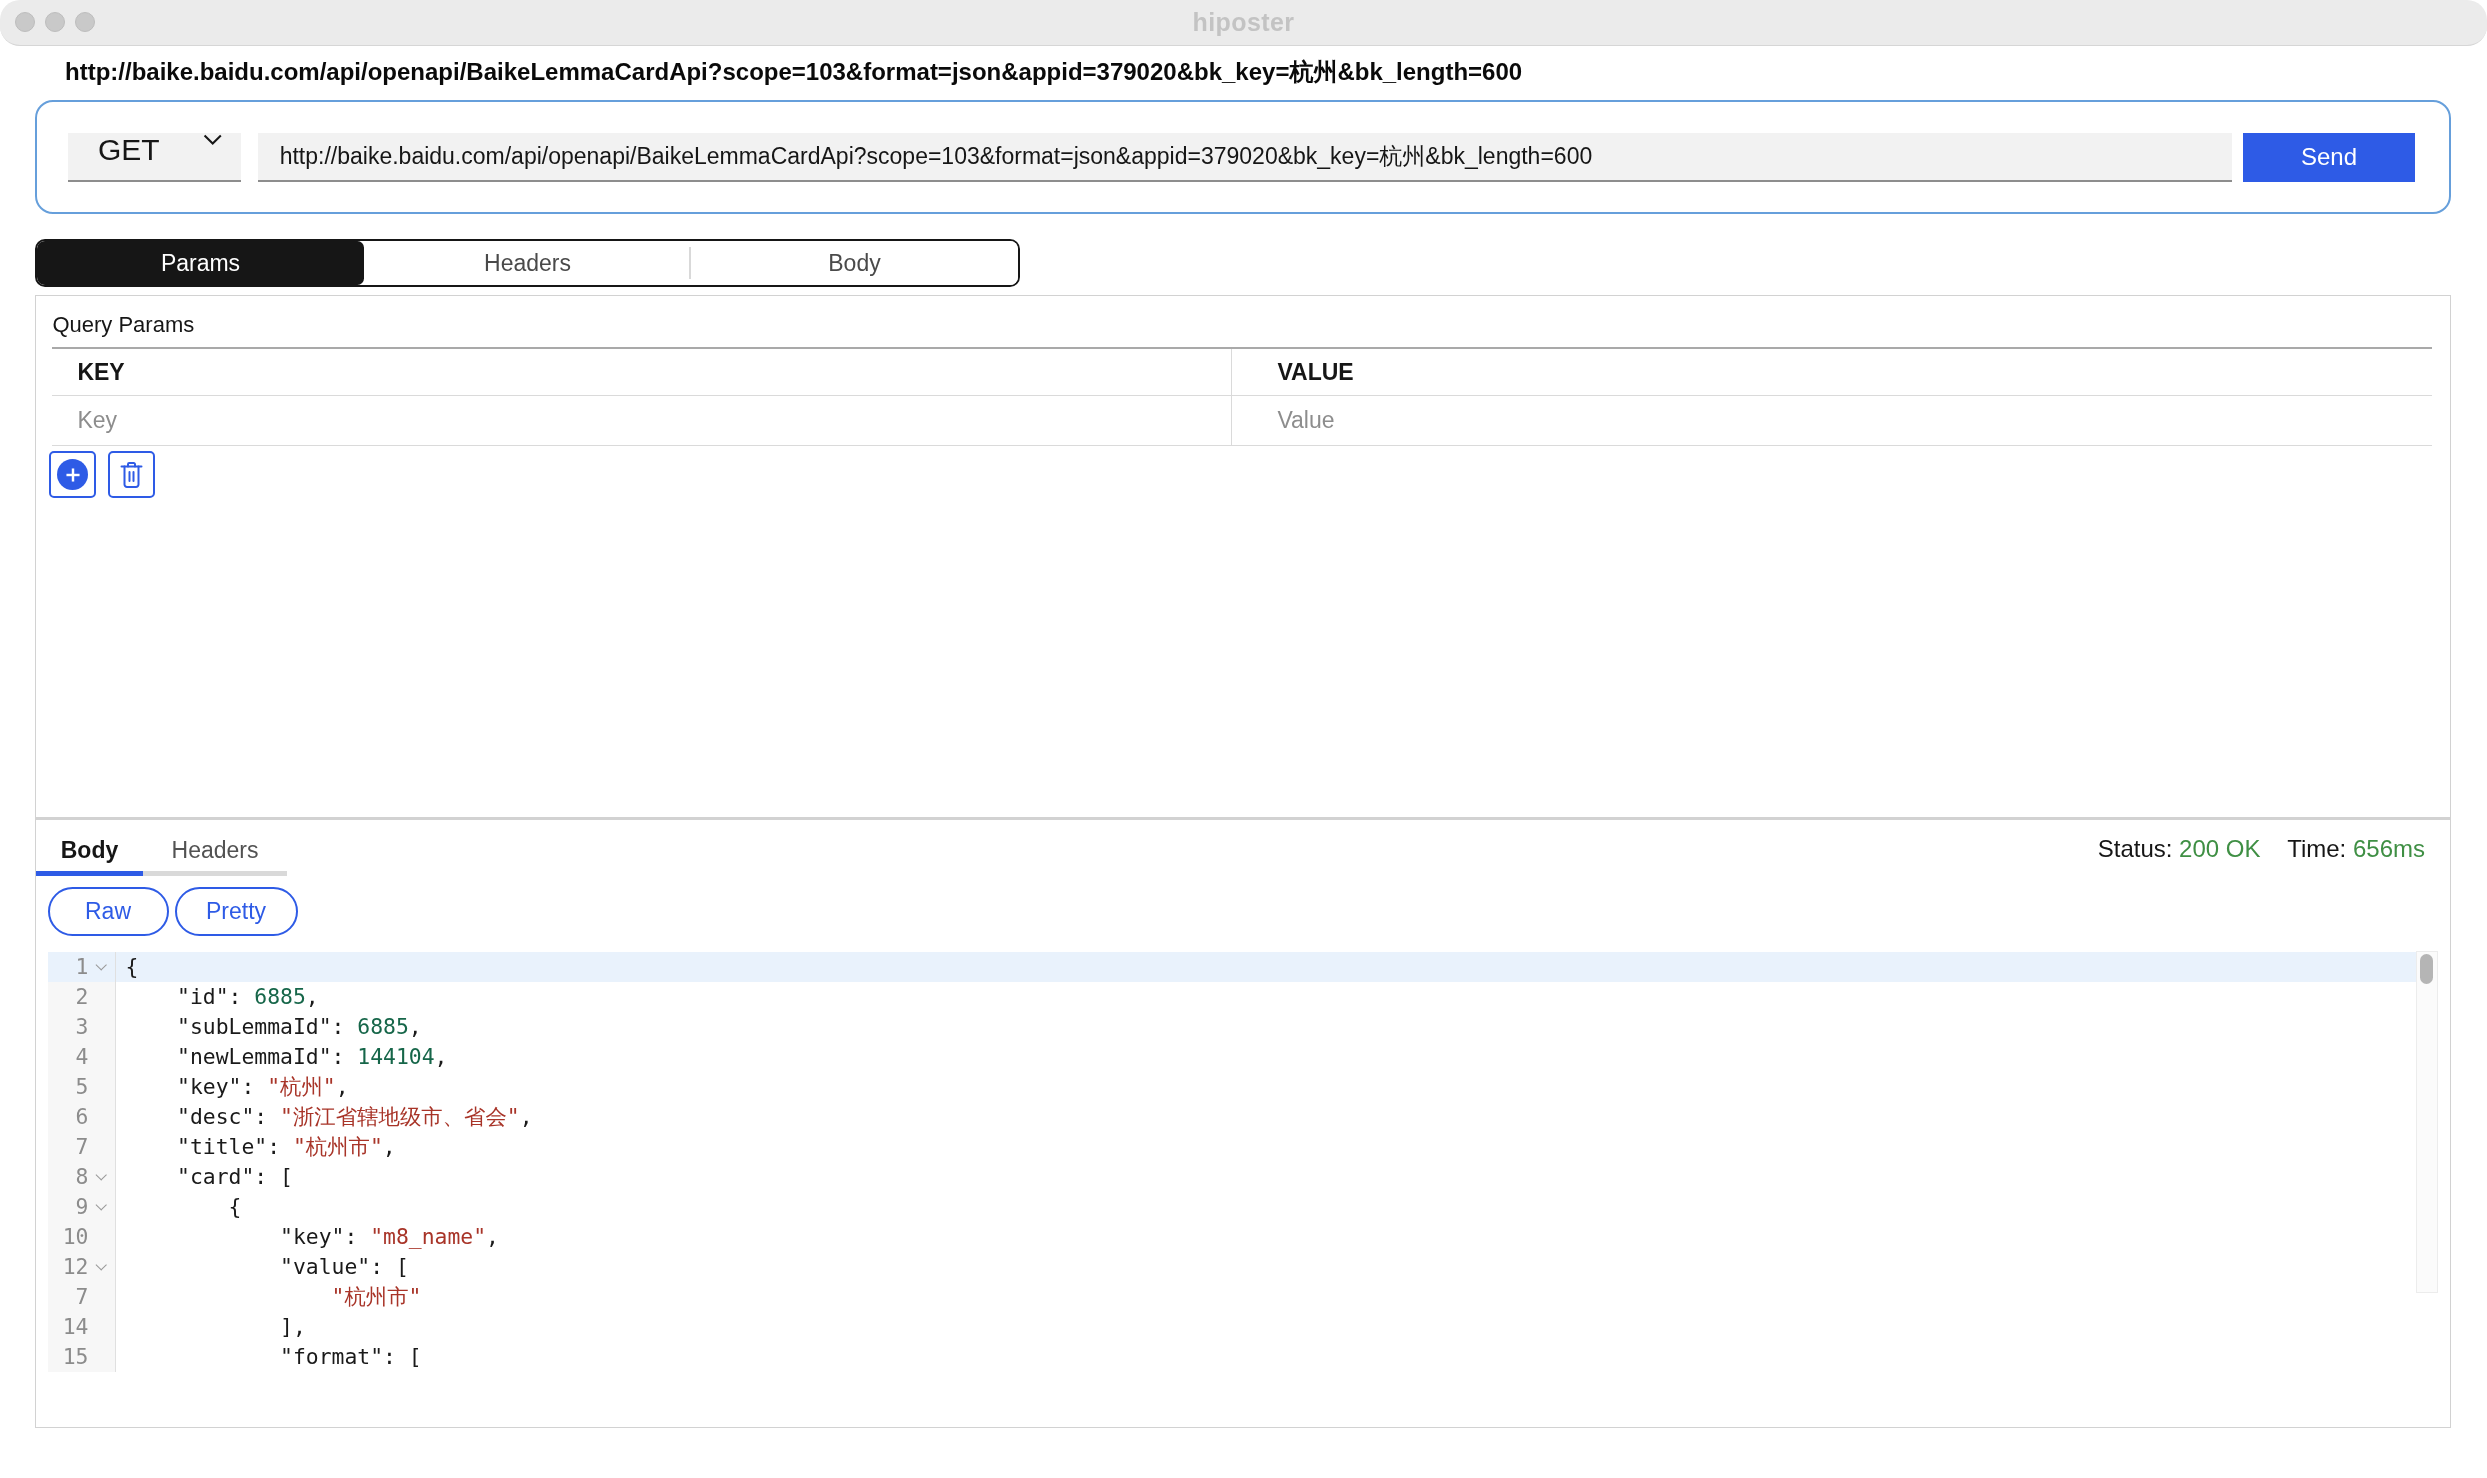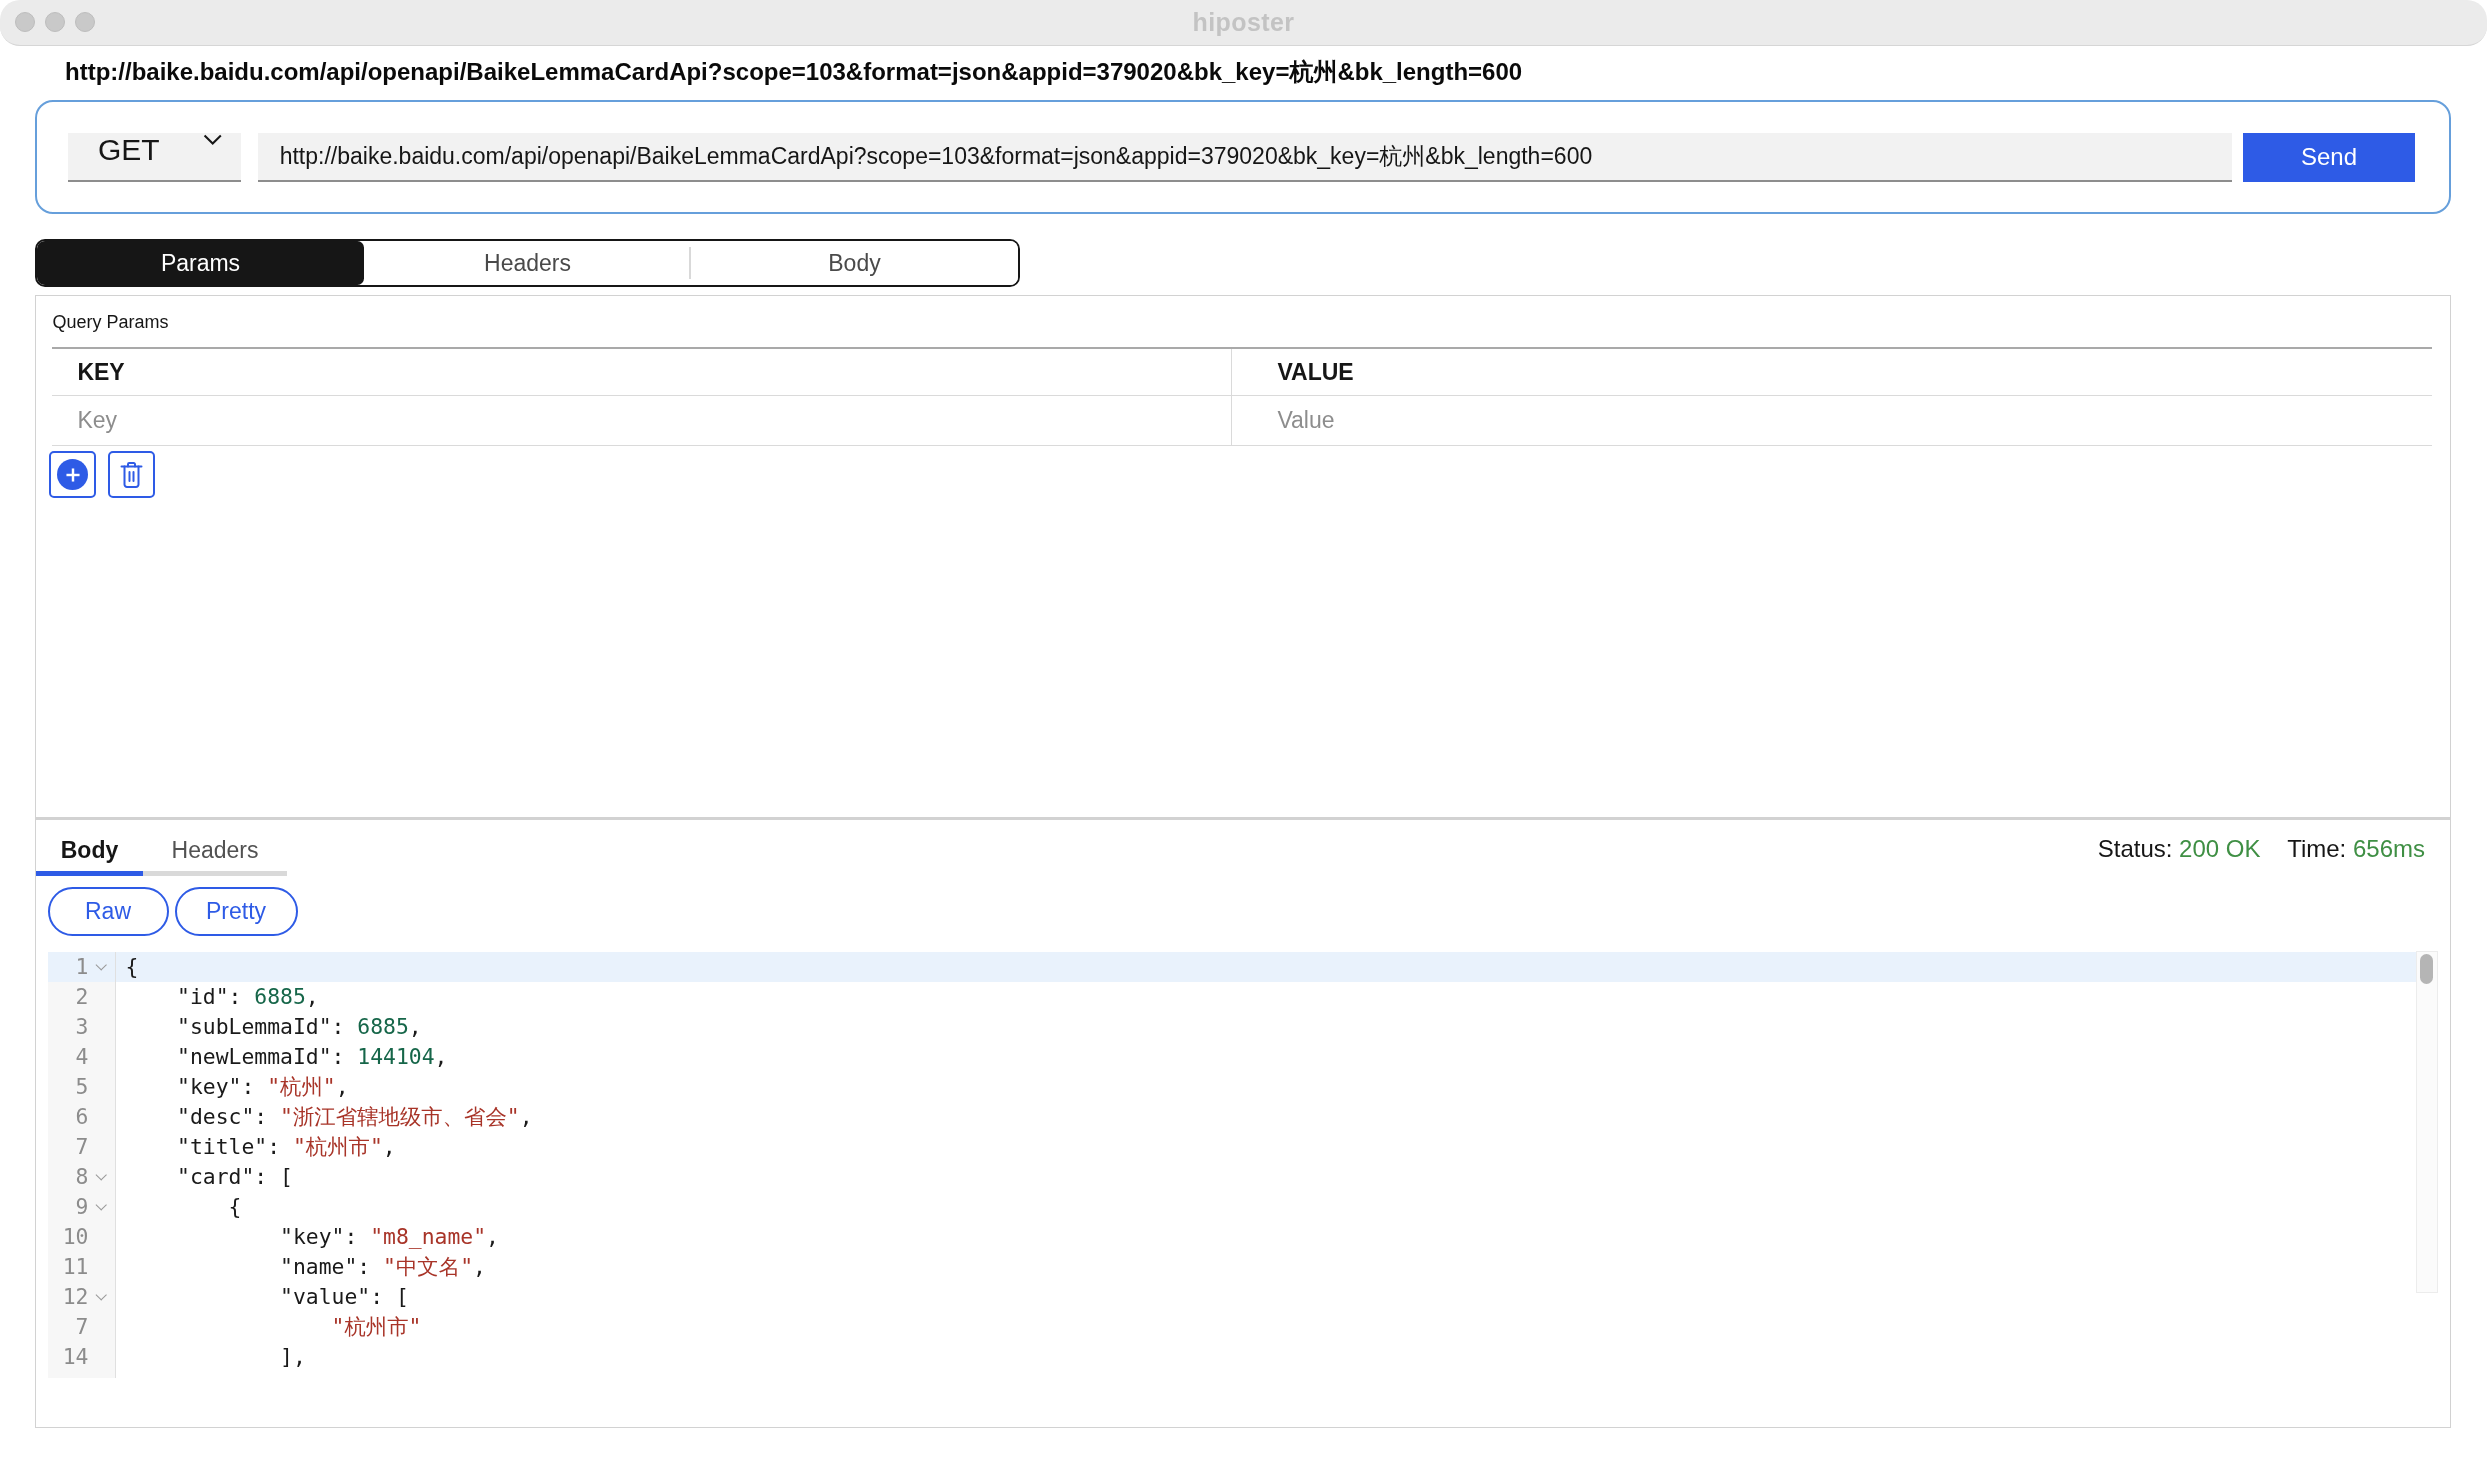--- a/index.html
+++ b/index.html
@@ -54,21 +54,21 @@
     flex:1;display:flex;align-items:center;justify-content:center;
     font-size:23px;color:#4a4a4a;position:relative;cursor:pointer;background:#fff;
   }
   .req-tab.active{background:#161616;color:#ffffff;border-radius:6.6px;}
   .req-tab .vdiv{position:absolute;right:0;top:5.8px;bottom:5.8px;width:1.6px;background:#d9d9d9;}
   
   .main-panel{
     position:absolute;left:35px;top:295px;width:2416px;height:1133px;box-sizing:border-box;
     border:1.6px solid #d2d2d2;background:#fff;
   }
-  .qp-title{position:absolute;left:16.4px;top:16.4px;font-size:18px;color:#161616;}
+  .qp-title{position:absolute;left:16.4px;top:16.4px;font-size:22px;color:#161616;}
   .qp-table{
     position:absolute;left:16.4px;top:51px;width:2380px;
     border-top:2.5px solid #a9a9a9;box-sizing:border-box;
   }
   .qp-row{display:flex;border-bottom:1.6px solid #dadada;gap:20px;}
   .qp-cell{width:50%;box-sizing:border-box;display:flex;align-items:center;padding-left:25px;}
   .qp-cell.first{border-right:1.6px solid #dadada;}
   .qp-head .qp-cell{height:46px;font-weight:bold;font-size:23px;color:#161616;}
   .qp-inputs .qp-cell{height:49px;padding:0;}
   .qp-input{
@@ -312,27 +312,20 @@
       </div>
       <div class="code-line">
         <div class="gut">
           <span class="num">10</span>
           <span class="foldbox"></span>
         </div>
         <div class="codetxt"><span>            "key": </span><span class="tok-s">"m8_name"</span><span>,</span></div>
       </div>
       <div class="code-line">
         <div class="gut">
-          <span class="num">11</span>
-          <span class="foldbox"></span>
-        </div>
-        <div class="codetxt"><span>            "name": </span><span class="tok-s">"中文名"</span><span>,</span></div>
-      </div>
-      <div class="code-line">
-        <div class="gut">
           <span class="num">12</span>
           <span class="foldbox">
             <span class="fold"></span>
           </span>
         </div>
         <div class="codetxt"><span>            "value": [</span></div>
       </div>
       <div class="code-line">
         <div class="gut">
           <span class="num">7</span>

